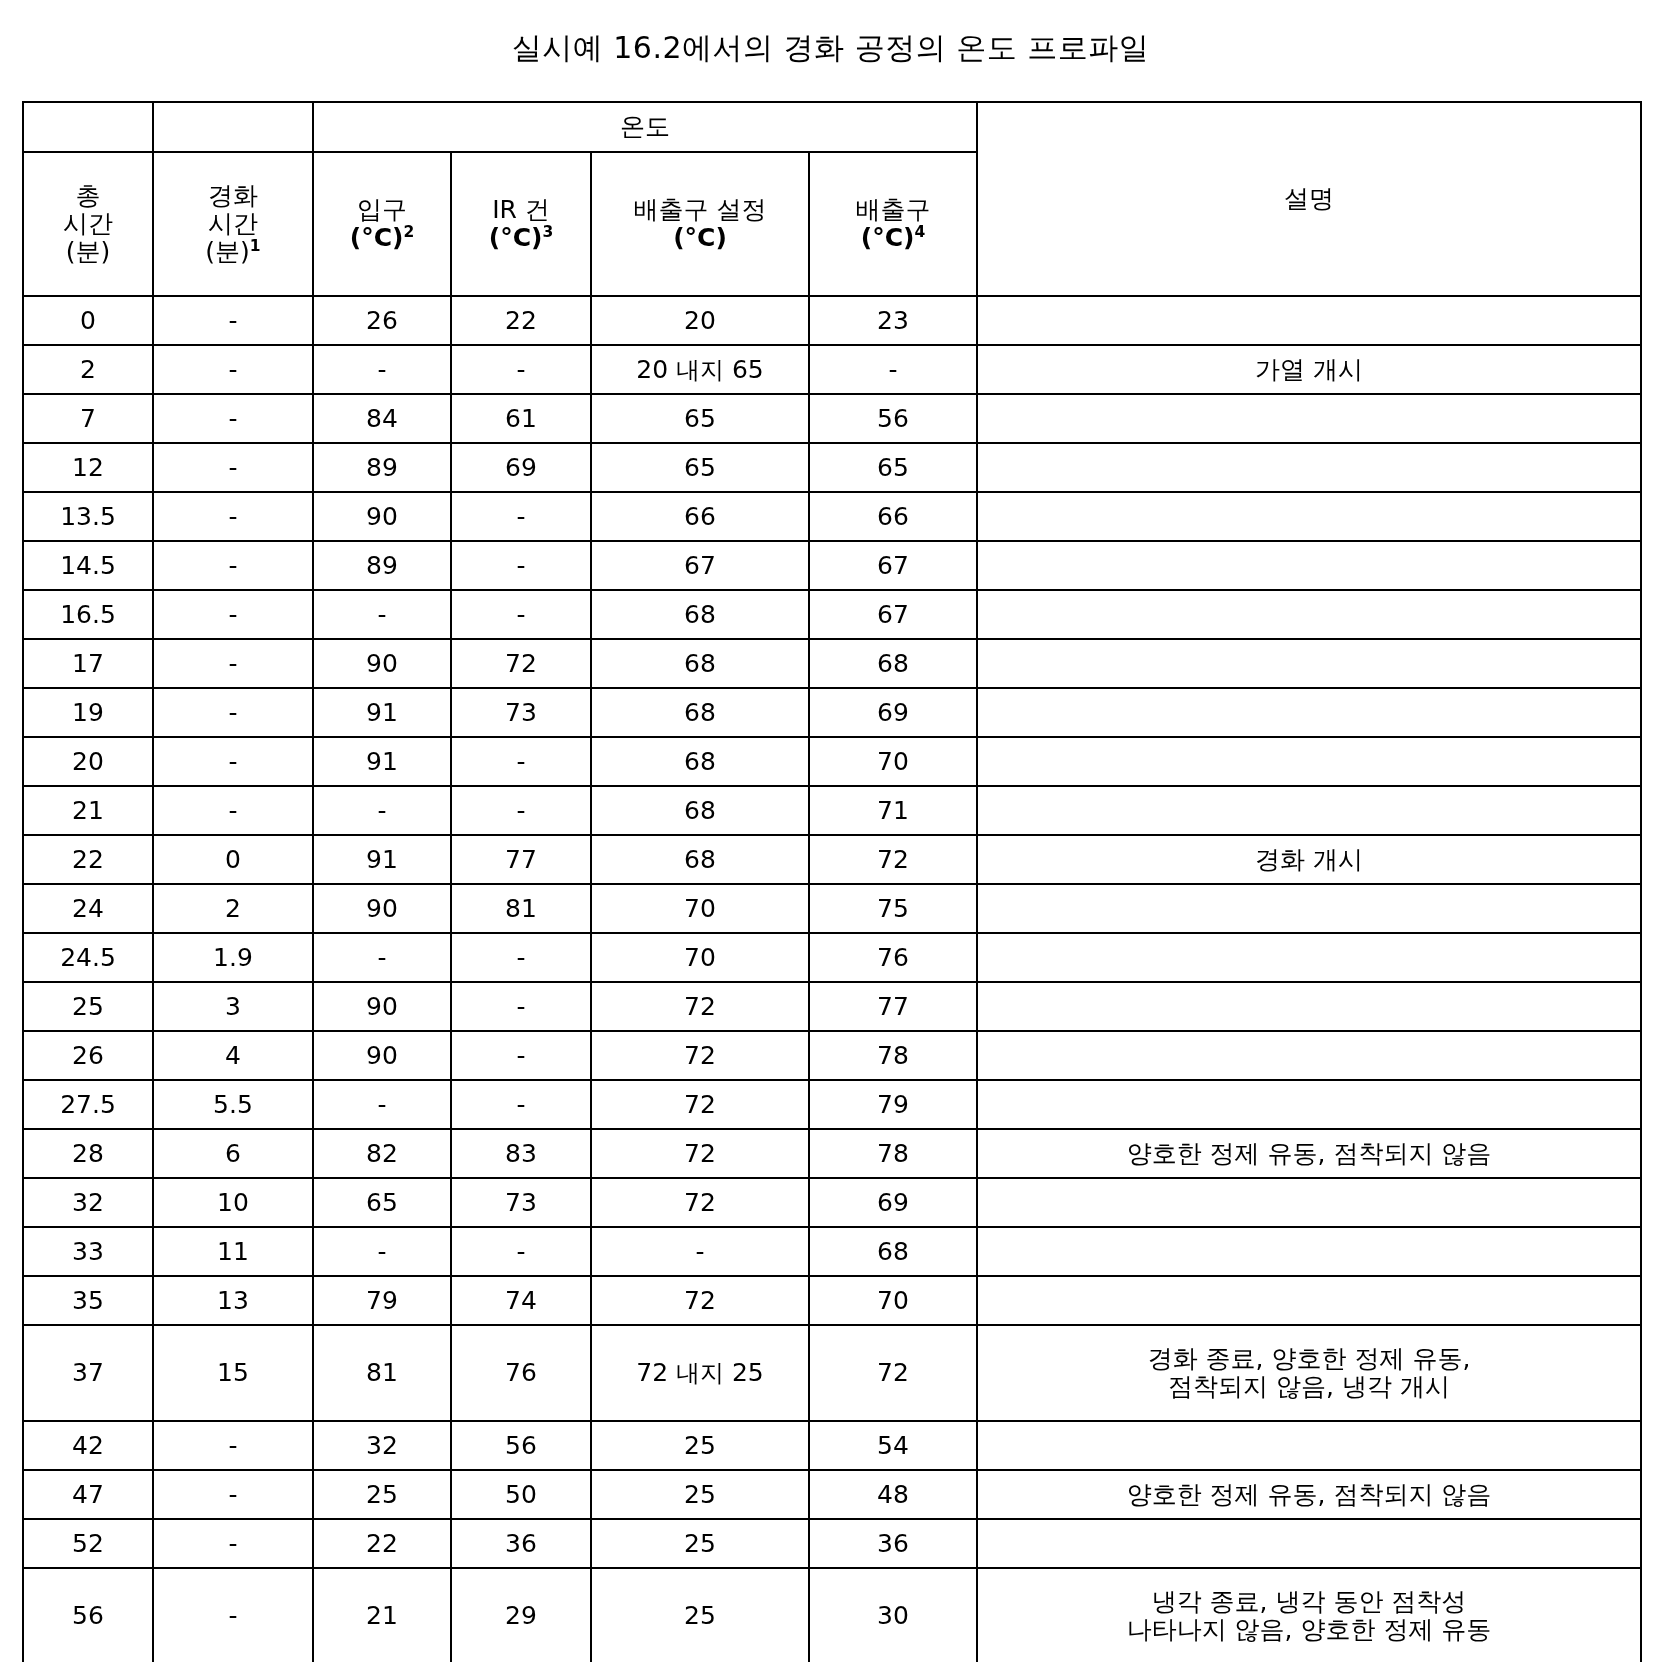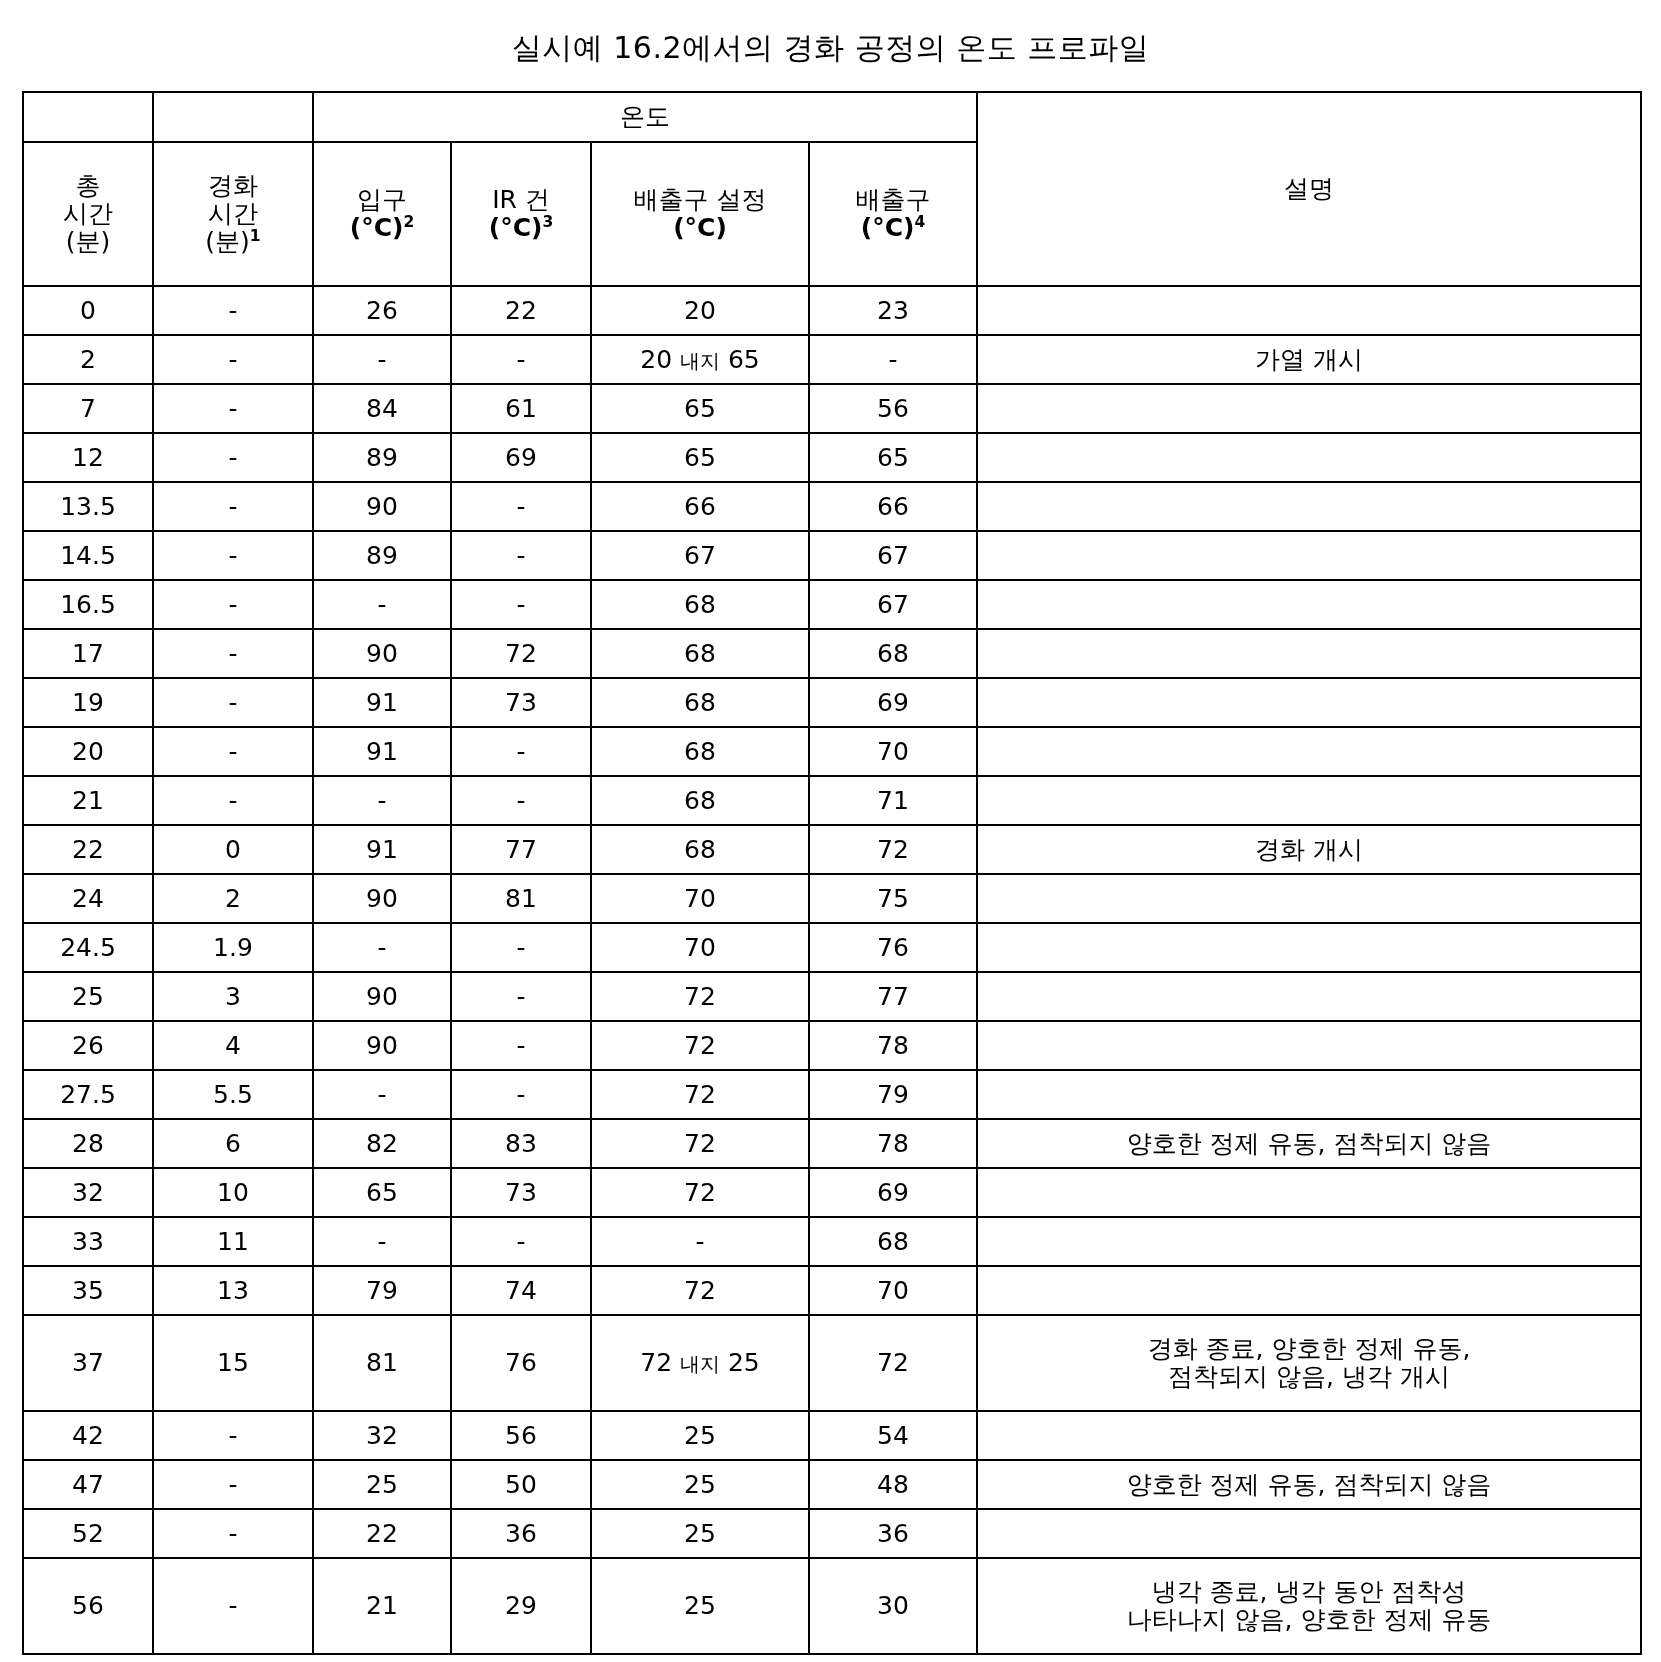--- a/index.html
+++ b/index.html
@@ -19,21 +19,21 @@
     width: 1661px;
     height: 1662px;
     box-sizing: border-box;
     padding: 0 22px;
   }
   .doc-title {
     text-align: center;
     font-size: 30px;
     letter-spacing: 0.5px;
     padding-top: 28px;
-    padding-bottom: 22px;
+    padding-bottom: 32px;
     font-family: "DejaVu Sans", sans-serif;
     white-space: nowrap;
   }
   table.profile {
     border-collapse: collapse;
     width: 1618px;
     table-layout: fixed;
     font-family: "DejaVu Sans", sans-serif;
   }
   table.profile th,
@@ -76,21 +76,21 @@
     height: 45px;
     font-size: 27px;
   }
   td.note {
     font-size: 26px;
     text-align: center;
     padding: 2px 6px;
     line-height: 1.25;
   }
   .range-small {
-    font-size: 20px;
+    font-size: 24px;
     vertical-align: baseline;
   }
   .row-tall td {
     height: 92px;
   }
   .col-total { width: 130px; }
   .col-cure  { width: 160px; }
   .col-inlet { width: 138px; }
   .col-ir    { width: 140px; }
   .col-exset { width: 218px; }

